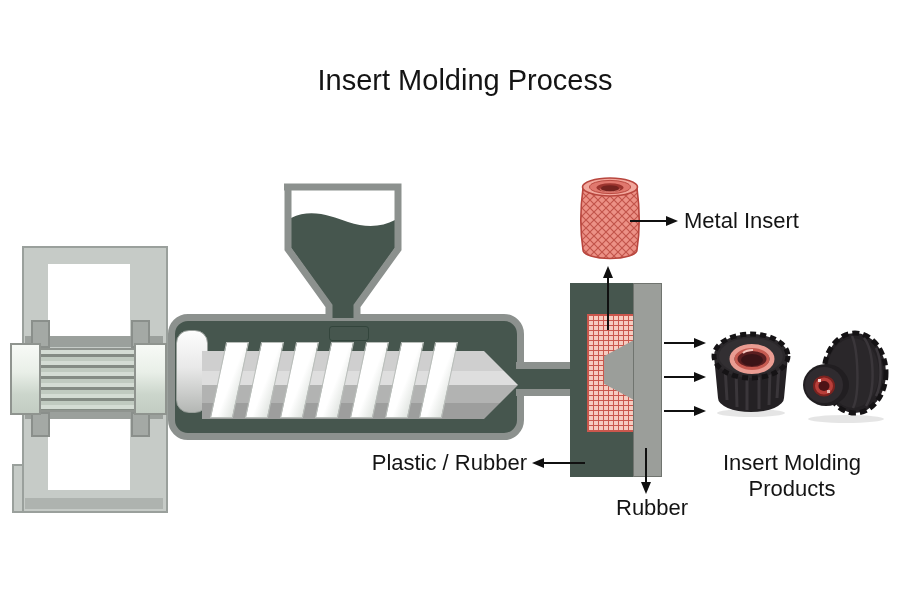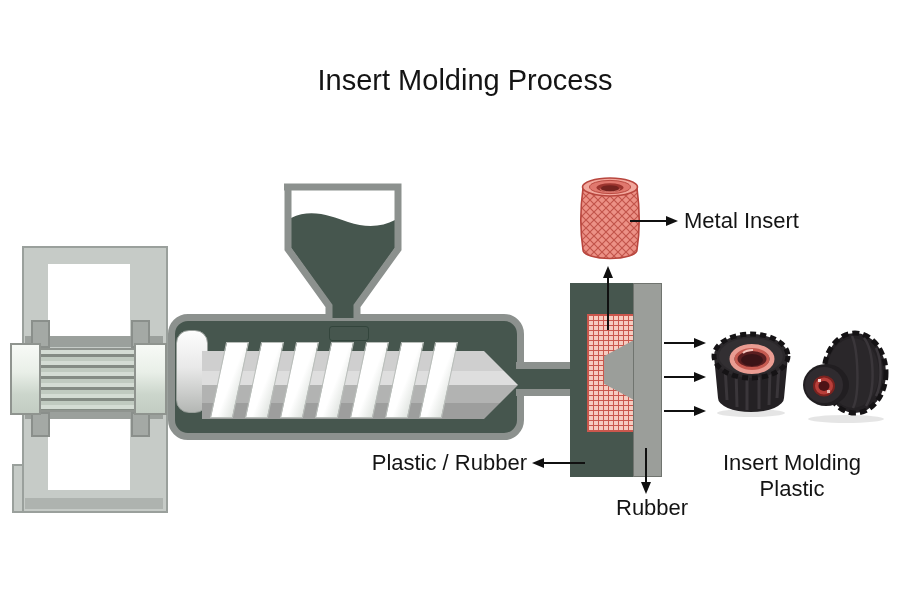--- a/index.html
+++ b/index.html
@@ -179,16 +179,16 @@
   <div class="arrow" style="left:532px;top:458px;width:53px;height:10px;">
     <div class="shaft-h" style="right:0;width:45px;"></div>
     <div class="head head-l" style="left:0;top:0;"></div>
   </div>
 
   <div class="lbl" style="right:373px;top:450px;">Plastic / Rubber</div>
   <div class="lbl" style="left:684px;top:208px;">Metal Insert</div>
   <div class="lbl" style="left:616px;top:495px;">Rubber</div>
   <div class="lbl" style="left:702px;top:442px;width:180px;text-align:center;line-height:26px;white-space:normal;margin-top:8px;">
     <span>Insert Molding</span><br>
-    <span>Plastic</span>
+    <span>Products</span>
   </div>
 
 </div>
 
 </body></html>

